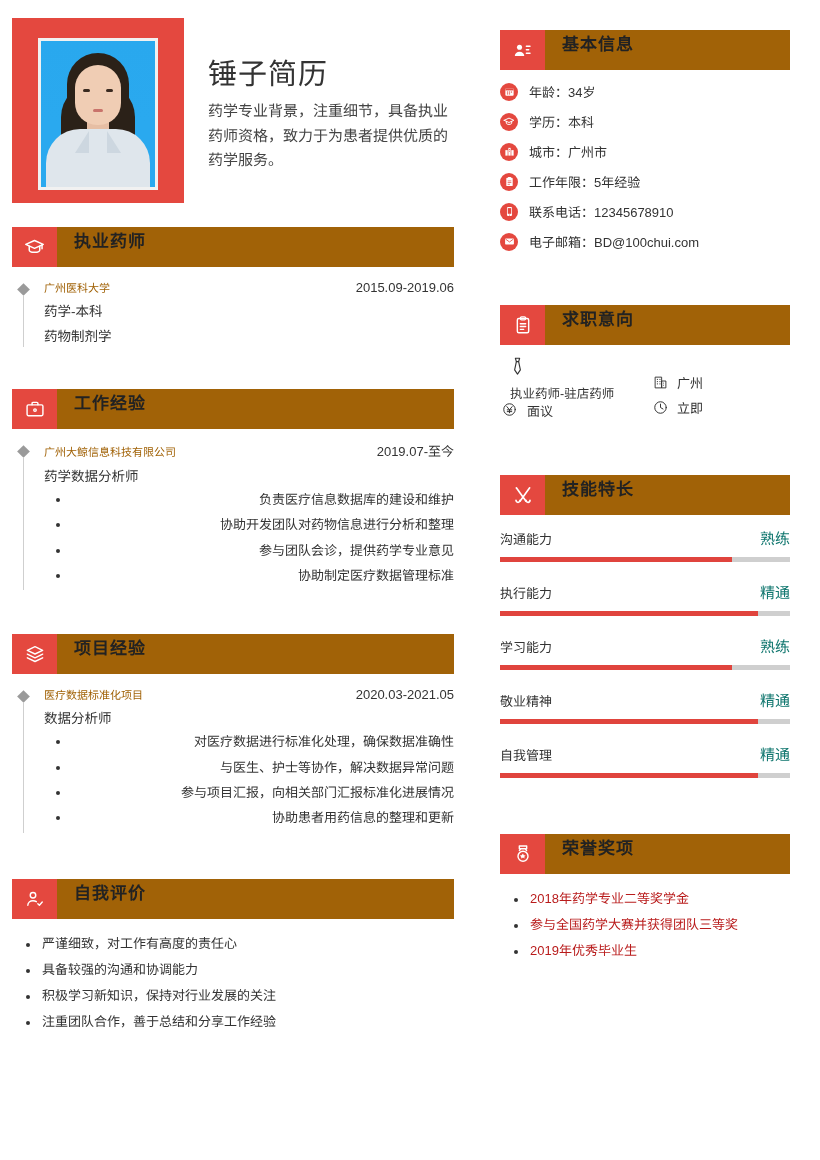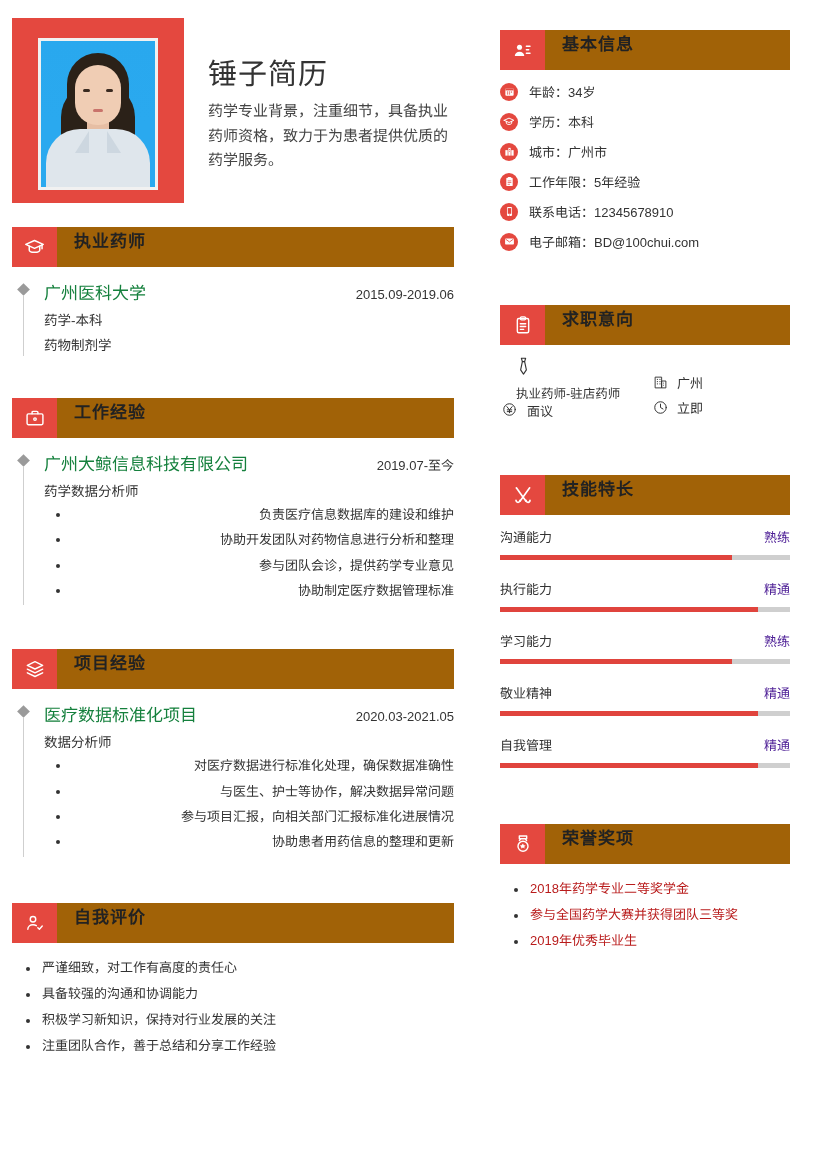--- a/index.html
+++ b/index.html
@@ -92,21 +92,21 @@
   }
 
   
   .entry{position:relative;padding-left:32px;margin-bottom:6px;}
   .tl-diamond{
     position:absolute;left:7px;top:6px;width:9px;height:9px;background:#9a9a9a;
     transform:rotate(45deg);
   }
   .tl-line{position:absolute;left:11px;top:17px;bottom:-2px;width:1px;background:#cfcfcf;}
   .entry-row{display:flex;justify-content:space-between;align-items:baseline;}
-  .entry-title{font-size:17px;color:#15803d;}
+  .entry-title{font-size:11px;color:#a16207;}
   .entry-date{font-size:13px;color:#333;white-space:nowrap;margin-left:36px;}
   .entry-sub{font-size:13.5px;color:#333;margin-top:5px;}
   .entry-list{list-style:none;margin:2px 0 0 0;padding:0;text-align:right;}
   .entry-list li{
     font-size:13px;color:#333;line-height:1.95;position:relative;padding-left:28px;
   }
   .entry-list li:before{
     content:"";position:absolute;left:12px;top:11px;width:4px;height:4px;border-radius:50%;
     background:#333;
   }
@@ -127,34 +127,34 @@
   }
   .circ{
     flex:0 0 18px;width:18px;height:18px;border-radius:50%;background:#e4483f;
     display:flex;align-items:center;justify-content:center;margin-right:11px;
   }
   .circ svg{display:block;}
 
   
   .intent{position:relative;height:72px;}
   .intent-col{position:absolute;}
-  .intent-a{left:16px;top:0;width:150px;}
+  .intent-a{left:10px;top:0;width:150px;}
   .intent-b{left:152px;top:16px;width:140px;}
   .tie-wrap{height:26px;}
   .intent-pos{font-size:12.5px;color:#333;white-space:nowrap;}
   .intent-row{display:flex;align-items:center;font-size:13px;color:#333;margin-top:6px;}
   .intent-row .gi{flex:0 0 17px;width:17px;height:17px;margin-right:8px;display:flex;align-items:center;justify-content:center;}
   .intent-salary{position:absolute;left:2px;top:44px;display:flex;align-items:center;font-size:13px;color:#333;}
   .intent-salary .gi{flex:0 0 17px;width:17px;height:17px;margin-right:8px;}
 
   
   .skill{margin-bottom:19px;}
   .skill-row{display:flex;justify-content:space-between;align-items:baseline;margin-bottom:9px;}
   .skill-name{font-size:13px;color:#333;}
-  .skill-level{font-size:13px;color:#4c1d95;margin-left:28px;}
+  .skill-level{font-size:15px;color:#0f766e;margin-left:28px;}
   .bar{height:5px;background:#cfcfcf;width:100%;position:relative;}
   .bar span{position:absolute;left:0;top:0;height:100%;background:#e0443d;}
 
   .honor-list{list-style:none;margin:0;padding:0;}
   .honor-list li{font-size:13px;color:#b91c1c;line-height:2.0;position:relative;padding-left:30px;}
   .honor-list li:before{
     content:"";position:absolute;left:14px;top:12px;width:4px;height:4px;border-radius:50%;background:#333;
   }
 </style>
 </head>

